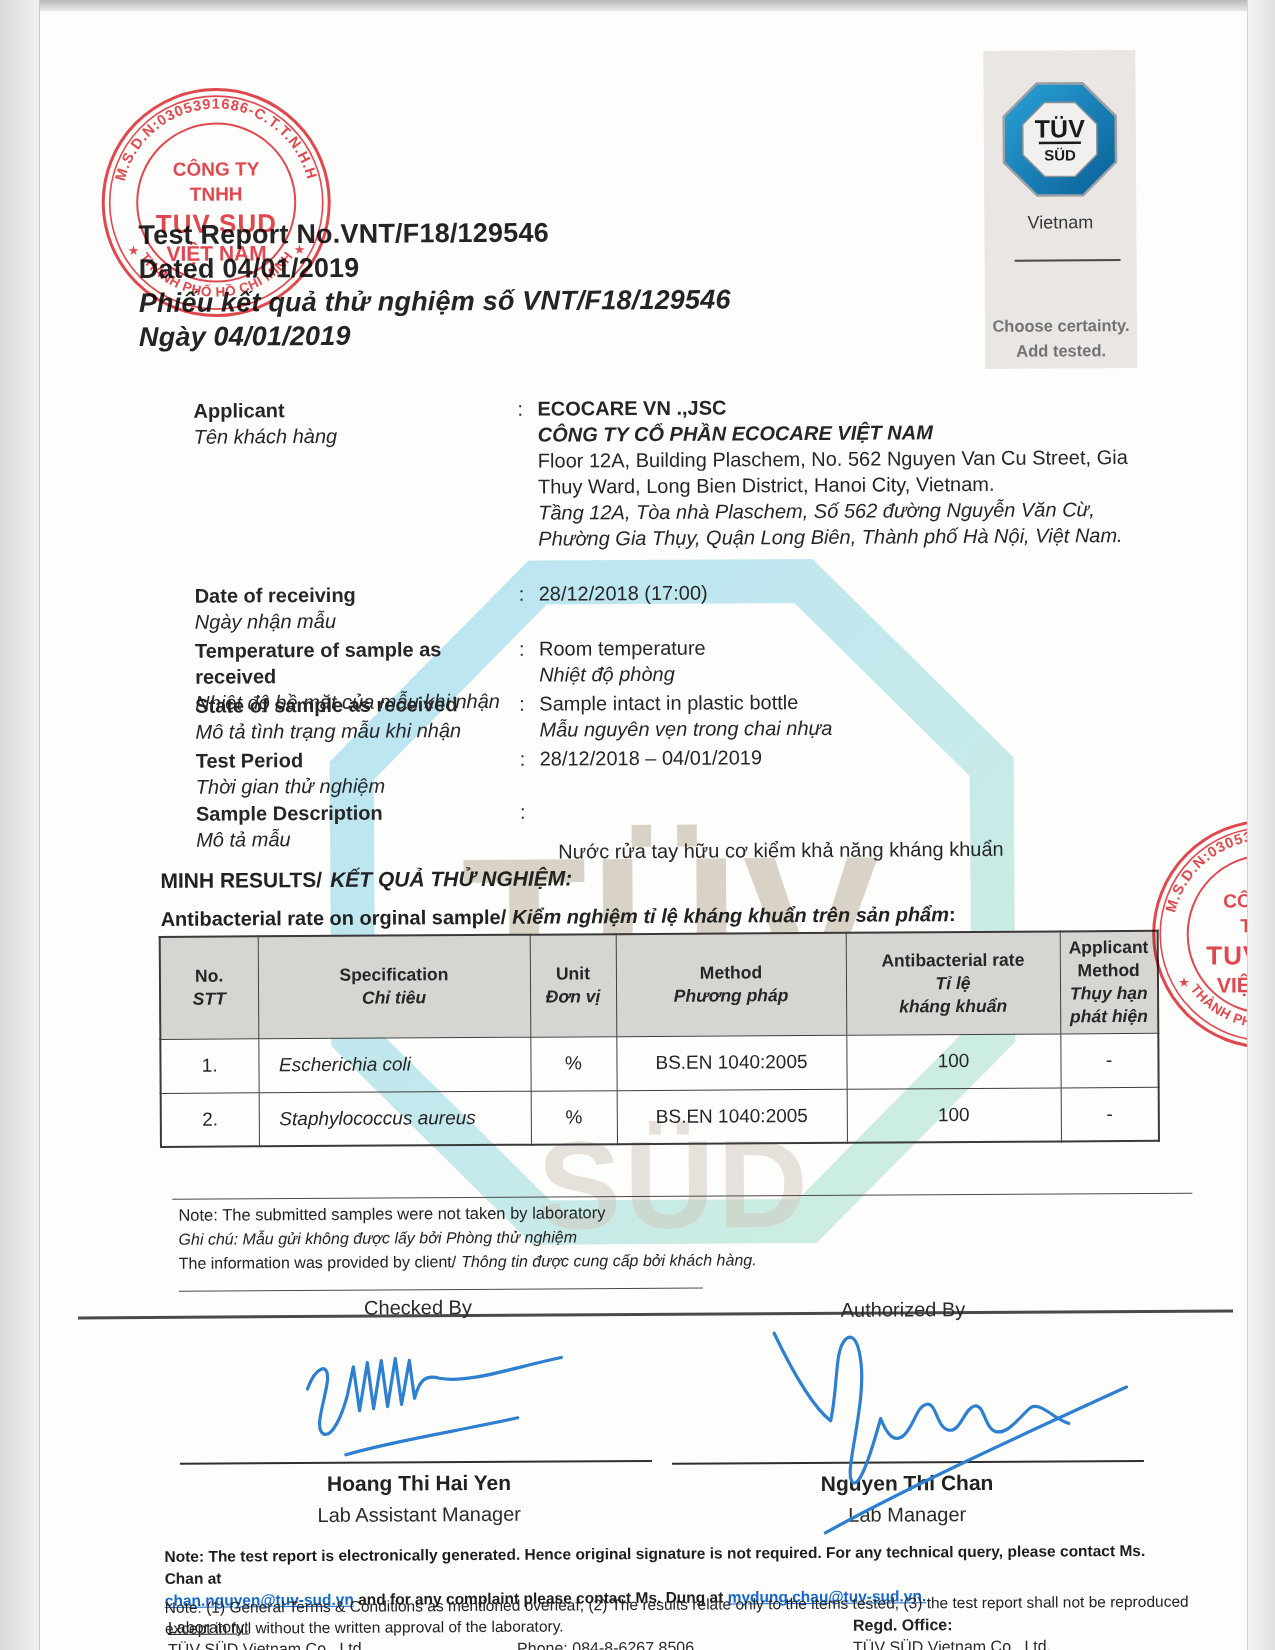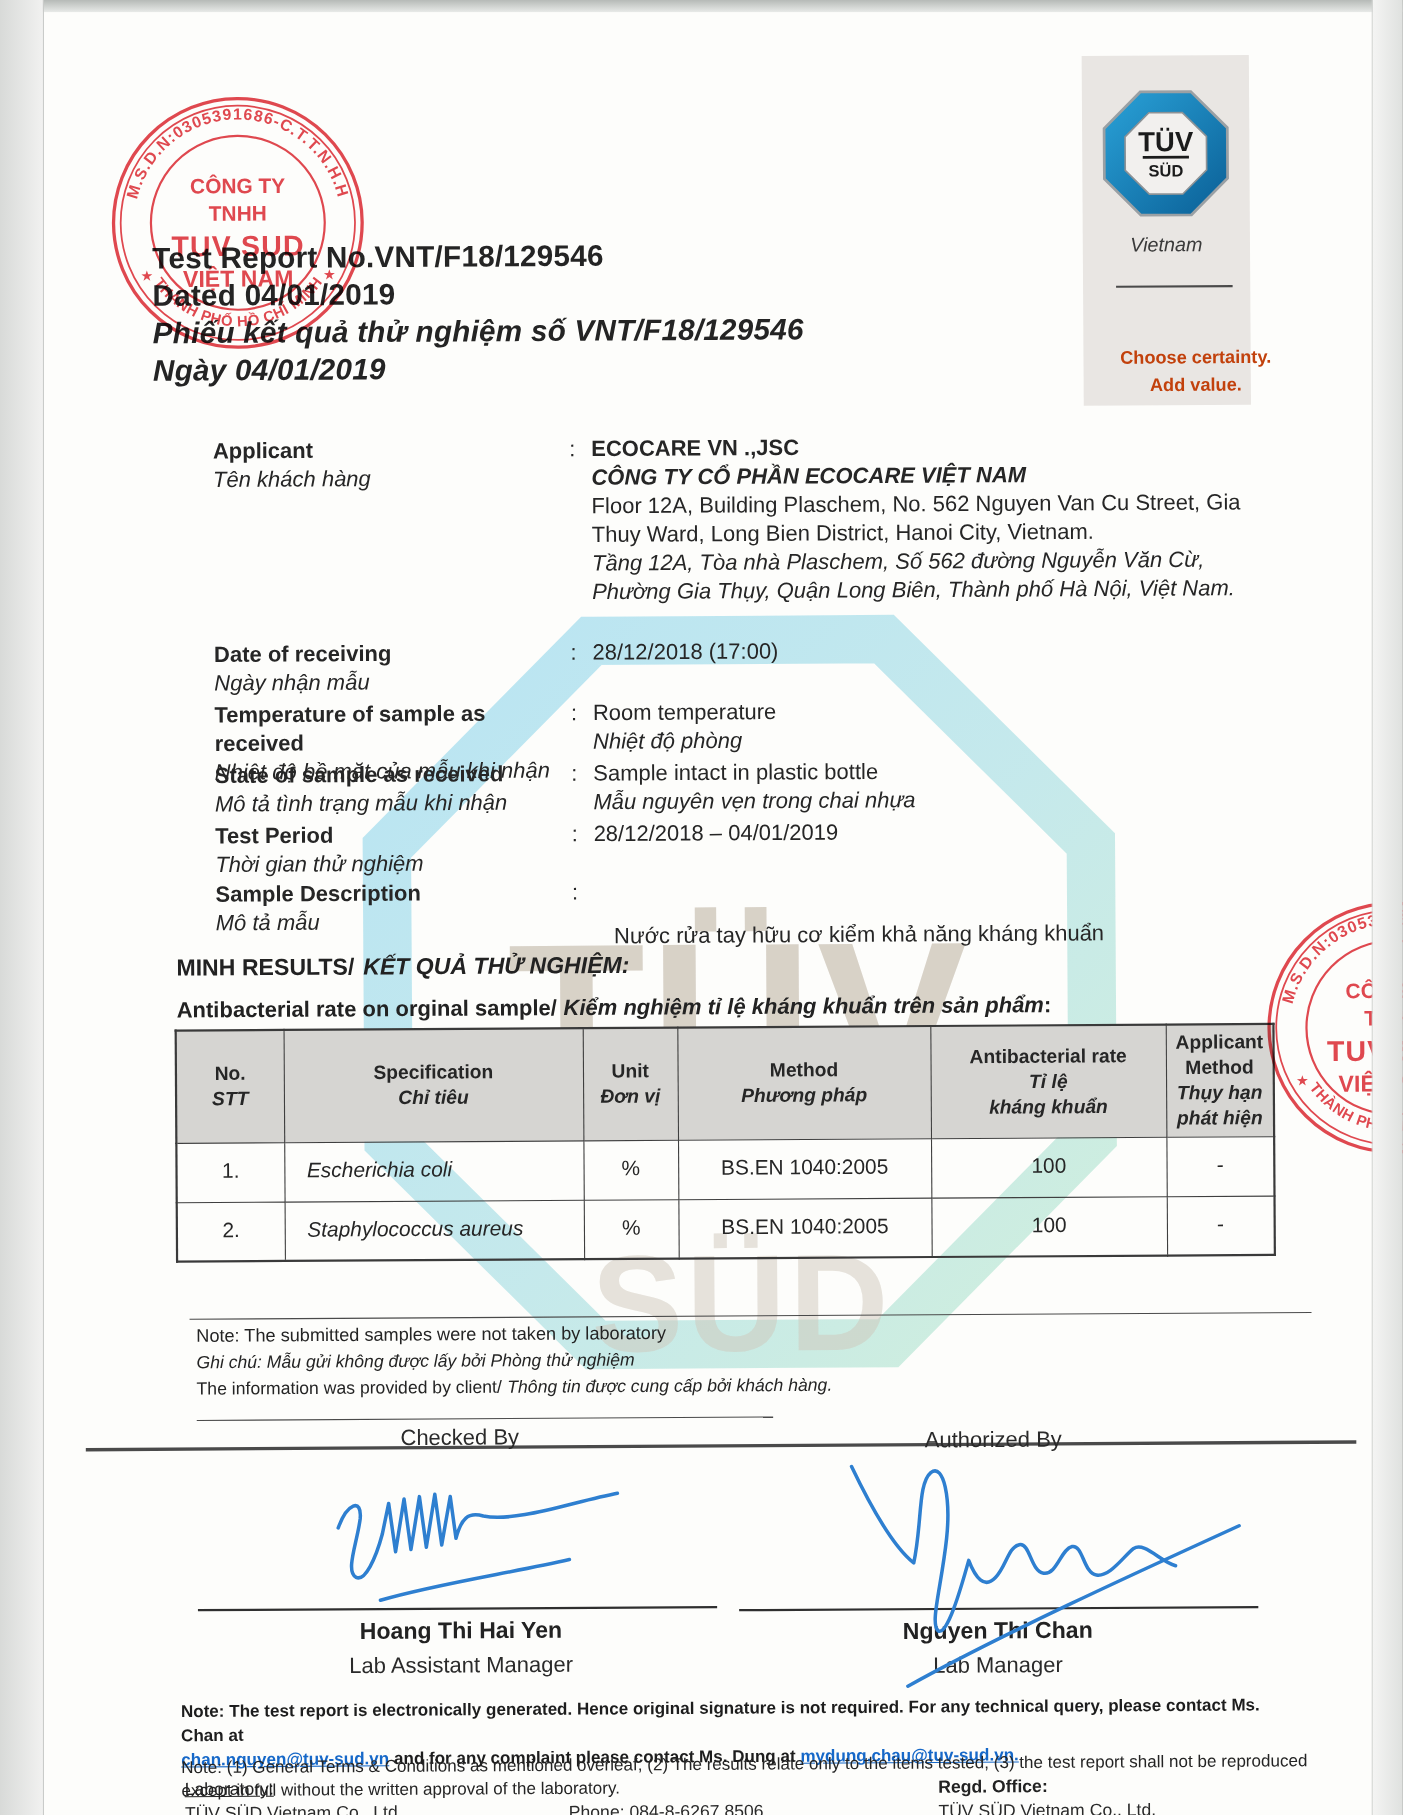--- a/index.html
+++ b/index.html
@@ -17,23 +17,23 @@
   .stamp.tl{left:100px;top:80px;}
   .stamp.rt{left:1146px;top:818px;}
   .stamp text{fill:#dd3a41;font-weight:bold;}
   
   .title-block{position:absolute;left:142px;top:215px;z-index:2;color:#242424;}
   .title-block div{font-size:27px;font-weight:bold;line-height:34px;letter-spacing:.2px;}
   .title-block .vi{font-style:italic;}
   
   .brand{position:absolute;left:988px;top:53px;width:152px;height:318px;background:#e9e6e3;z-index:2;}
   .brand .octa{position:absolute;left:17px;top:30px;}
-  .brand .region{position:absolute;left:0;top:162px;width:152px;text-align:center;font-size:18px;color:#3a3a3a;font-style:italic;}
+  .brand .region{position:absolute;left:0;top:162px;width:152px;text-align:center;font-size:18px;color:#3a3a3a;}
   .brand .rule{position:absolute;left:30px;top:209px;width:106px;border-top:2px solid #4a4a4a;}
-  .brand .slogan{position:absolute;left:0;top:263px;width:152px;text-align:center;font-size:16.5px;font-weight:bold;color:#c2410c;line-height:25px;margin-left:26px;}
+  .brand .slogan{position:absolute;left:0;top:263px;width:152px;text-align:center;font-size:16.5px;font-weight:bold;color:#737373;line-height:25px;}
   
   .frow{position:absolute;left:196px;display:flex;width:952px;z-index:2;color:#262626;}
   .flabel{width:318px;flex:none;}
   .len{font-weight:bold;font-size:20px;line-height:26px;}
   .lvi{font-style:italic;font-size:20px;line-height:26px;}
   .fcolon{width:26px;flex:none;font-size:20px;line-height:26px;text-align:left;padding-left:6px;}
   .fval{flex:1;font-size:20px;line-height:26px;}
   .vb{font-weight:bold;}
   .vbi{font-weight:bold;font-style:italic;}
   .vi2{font-style:italic;}
@@ -150,21 +150,21 @@
         <polygon points="36,3 82,3 115,36 115,82 82,115 36,115 3,82 3,36" fill="url(#gBlue)" stroke="#9aa0a4" stroke-width="2.5"></polygon>
         <polygon points="43.8,22 74.2,22 96,43.8 96,74.2 74.2,96 43.8,96 22,74.2 22,43.8" fill="#f2f0ee" stroke="#8d9296" stroke-width="1.5"></polygon>
         <text x="59" y="57" text-anchor="middle" font-size="25" font-weight="bold" fill="#1b1b1b">TÜV</text>
         <line x1="38" y1="62.5" x2="80" y2="62.5" stroke="#1b1b1b" stroke-width="2.5"></line>
         <text x="59" y="80" text-anchor="middle" font-size="15" font-weight="bold" fill="#1b1b1b">SÜD</text>
       </svg>
       <div class="region">Vietnam</div>
       <div class="rule"></div>
       <div class="slogan">
         <div>Choose certainty.</div>
-        <div>Add value.</div>
+        <div>Add tested.</div>
       </div>
     </div>
 
     <div class="frow" style="top:395px">
       <div class="flabel">
         <div class="len">Applicant</div>
         <div class="lvi">Tên khách hàng</div>
       </div>
       <div class="fcolon">:</div>
       <div class="fval">

